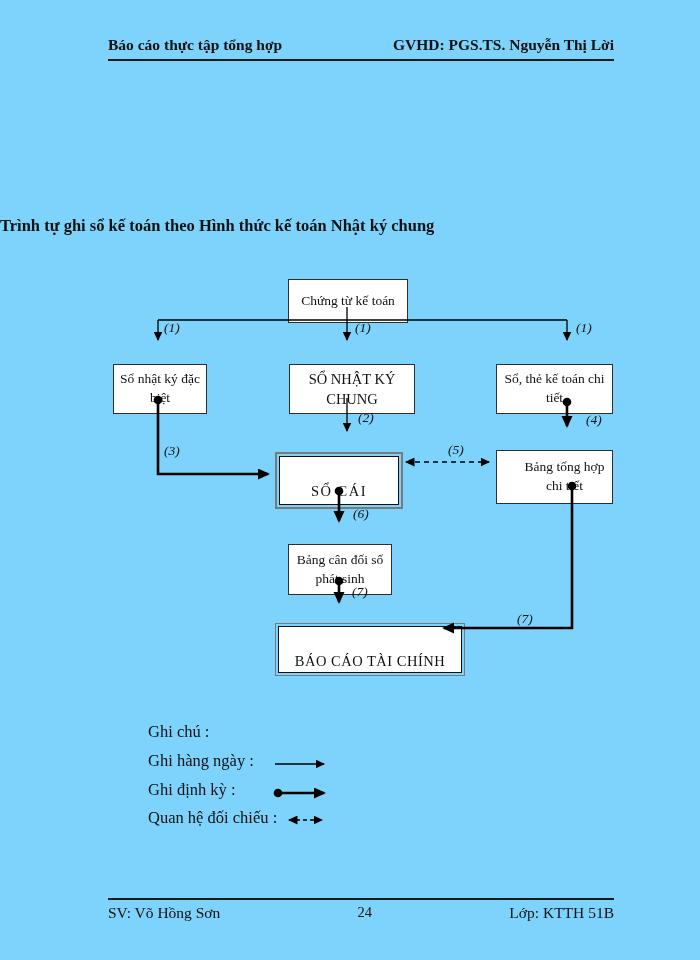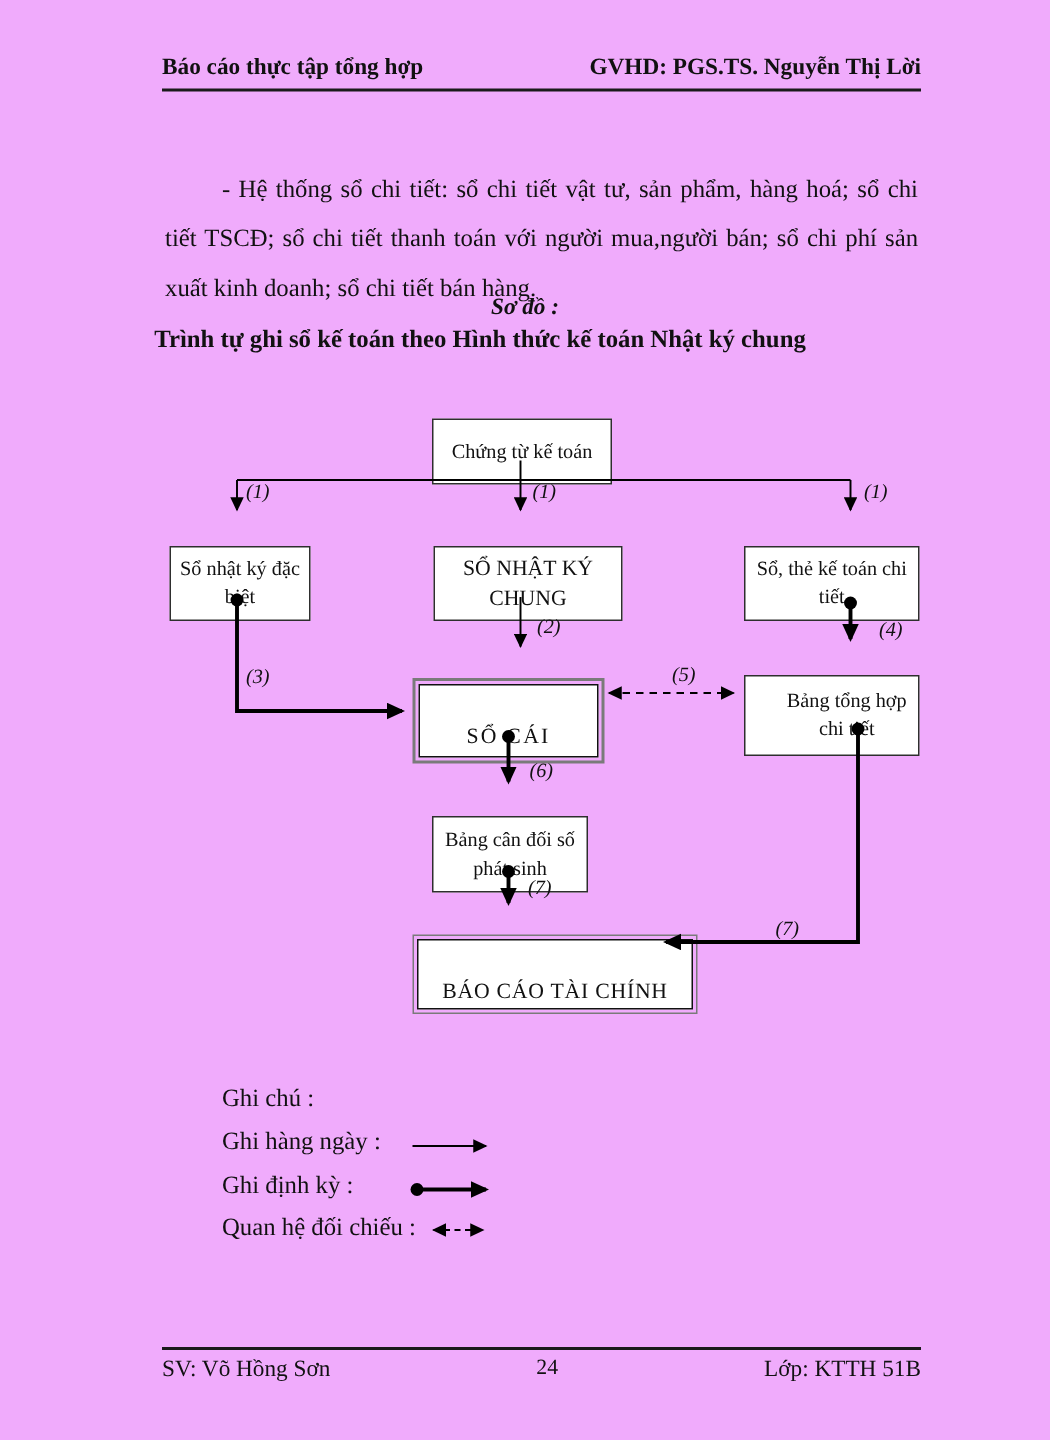--- a/index.html
+++ b/index.html
@@ -1,19 +1,19 @@
 <!DOCTYPE html>
 <html><head>
 <meta charset="utf-8">
 <style>
   html,body{margin:0;padding:0;background:#888;}
   .page{
     position:relative;
     width:700px;height:960px;
-    background:#f0abfc;
+    background:#7dd3fc;
     font-family:"Liberation Serif","DejaVu Serif",serif;
     color:#111;
     overflow:hidden;
     margin:0 auto;
   }
   
   .header{
     position:absolute;left:108px;top:36px;width:506px;
     display:flex;justify-content:space-between;
     font-weight:bold;font-size:15.5px;
@@ -26,21 +26,21 @@
     font-size:16.5px;line-height:33px;
     text-align:justify;text-indent:38px;
   }
   
   .dg-caption{
     position:absolute;left:0;top:196px;width:700px;
     text-align:center;font-weight:bold;font-style:italic;font-size:15.5px;
   }
   .dg-title{
     position:absolute;left:0;top:216px;width:640px;
-    text-align:center;font-weight:bold;font-size:16.5px;
+    text-align:left;font-weight:bold;font-size:16.5px;
   }
   
   .box{
     position:absolute;
     border:1px solid #2e2e2e;
     background:#fff;
     font-size:13.5px;line-height:1.4;
     display:flex;align-items:center;justify-content:center;
     text-align:center;
     z-index:1;
@@ -89,23 +89,21 @@
 </head>
 <body>
 
 <div class="page">
 
   <div class="header">
     <span>Báo cáo thực tập tổng hợp</span>
     <span>GVHD: PGS.TS. Nguyễn Thị Lời</span>
   </div>
 
-  <div class="para">- Hệ thống sổ chi tiết:  sổ chi tiết vật tư, sản phẩm, hàng hoá; sổ chi tiết TSCĐ; sổ chi tiết thanh toán với người mua,người bán; sổ chi phí sản xuất kinh doanh; sổ chi tiết bán hàng.</div>
 
-  <div class="dg-caption">Sơ đồ :</div>
   <div class="dg-title">Trình tự ghi sổ kế toán theo Hình thức kế toán Nhật ký chung</div>
 
   <div class="box b-chungtu">
     <span>Chứng từ kế toán</span>
   </div>
   <div class="box b-nkdb">
     <span>Sổ nhật ký đặc biệt</span>
   </div>
   <div class="box b-nkc">
     <span>SỔ NHẬT KÝ CHUNG</span>

